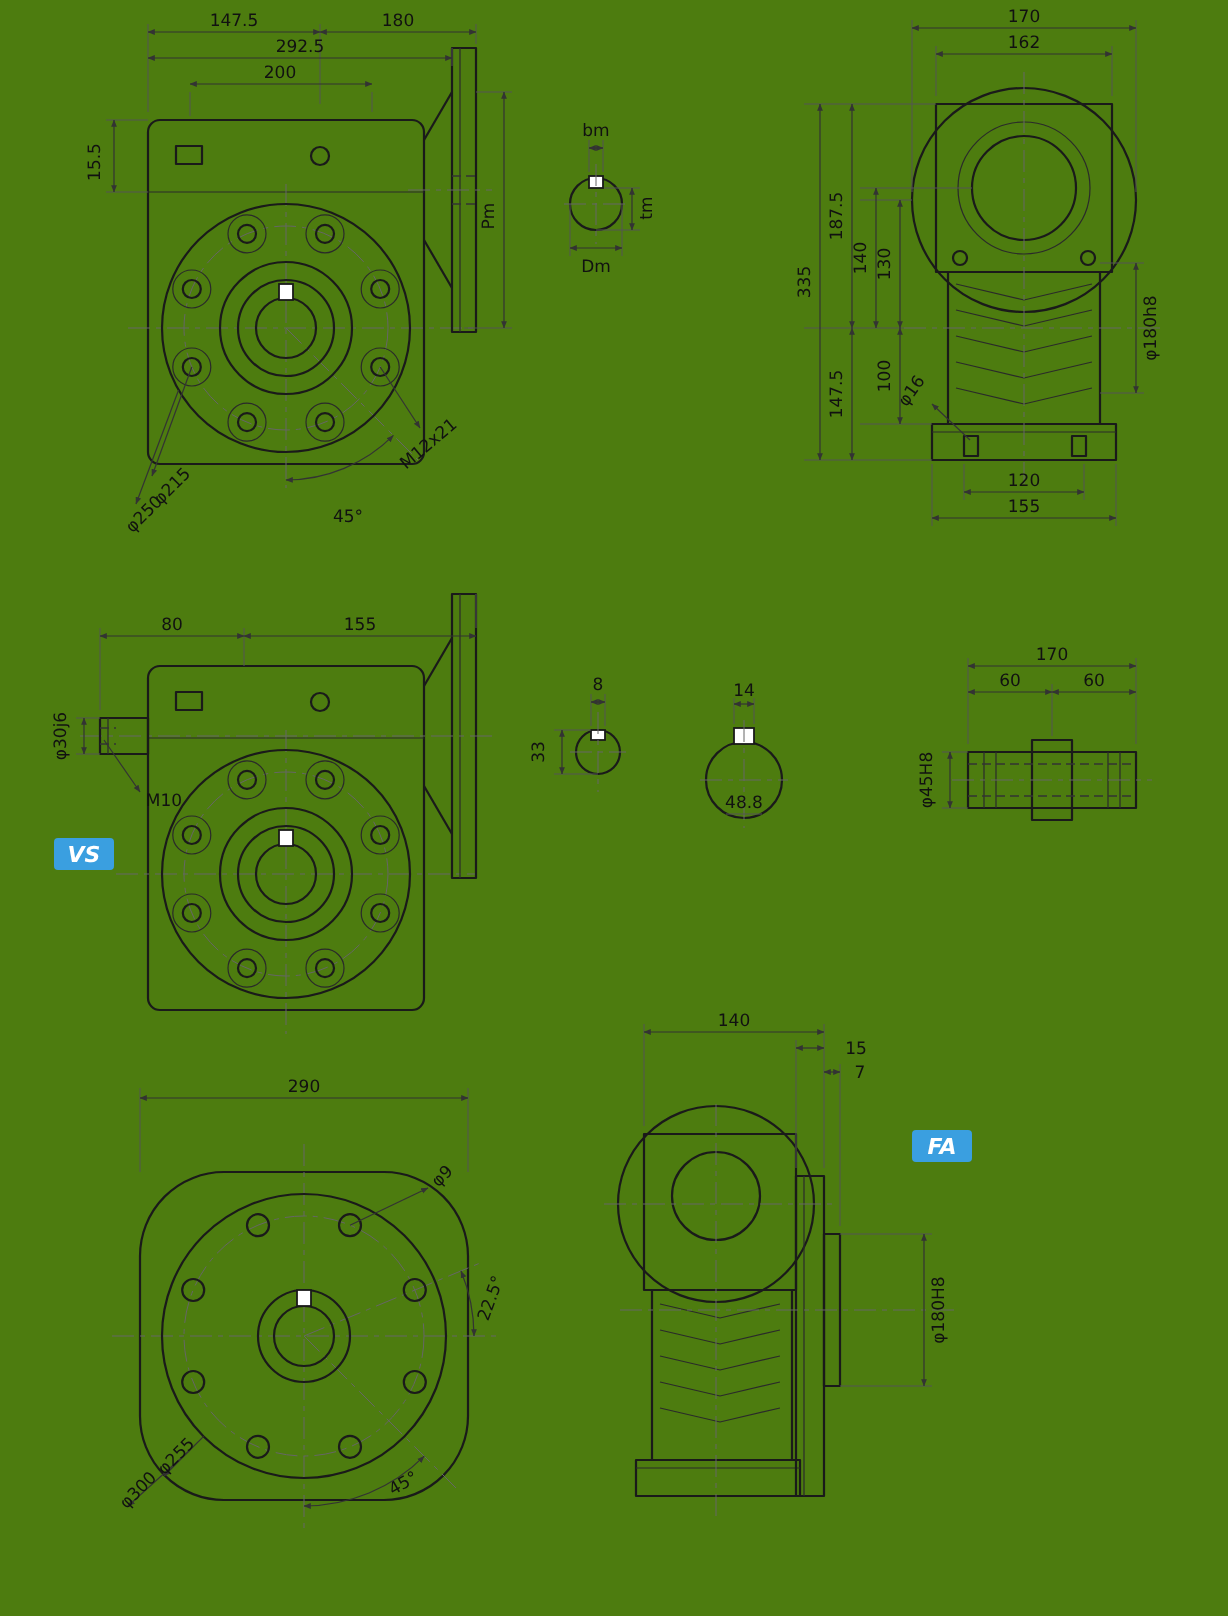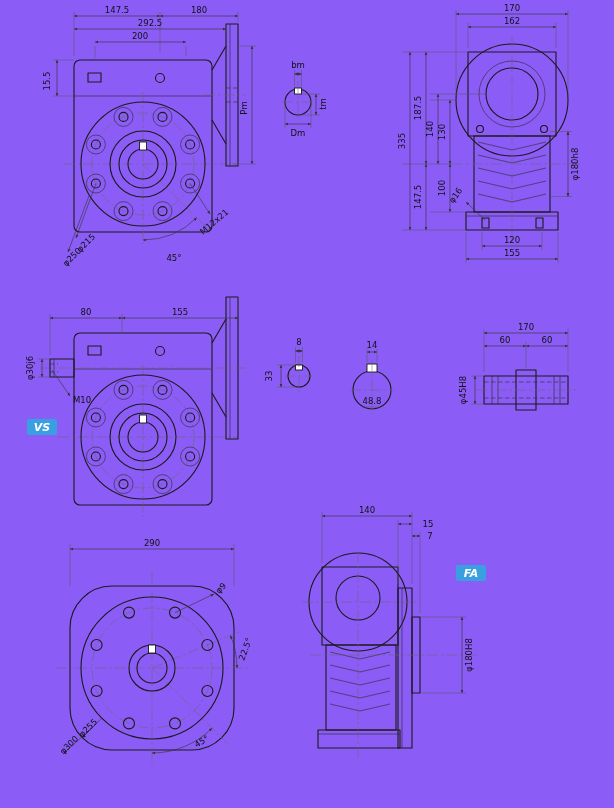--- a/index.html
+++ b/index.html
@@ -1,16 +1,16 @@
 <!DOCTYPE html>
 <html><head>
 <meta charset="utf-8">
 <style>
   html,body{margin:0;padding:0;background:#fff}
-  #page{width:614px;height:808px;background:#8b5cf6;position:relative;overflow:hidden}
+  #page{width:614px;height:808px;background:#4d7c0f;position:relative;overflow:hidden}
   svg{display:block}
   svg text{font-family:"DejaVu Sans",sans-serif;font-size:8.5px;fill:#111;text-anchor:middle}
   .ol{fill:none;stroke:#1a1a1a;stroke-width:1.1;stroke-linejoin:round}
   .th{fill:none;stroke:#2a2a2a;stroke-width:0.6}
   .cl{fill:none;stroke:#666;stroke-width:0.5;stroke-dasharray:11 3 2.5 3}
   .hd{fill:none;stroke:#333;stroke-width:0.65;stroke-dasharray:4.5 2.5}
   .ex{stroke:#555;stroke-width:0.5;fill:none}
   .dm{stroke:#333;stroke-width:0.6;fill:none;marker-start:url(#ar);marker-end:url(#ar)}
   .ld{stroke:#333;stroke-width:0.6;fill:none;marker-end:url(#ar)}
   .hole{fill:#fff;stroke:#1a1a1a;stroke-width:0.9}

